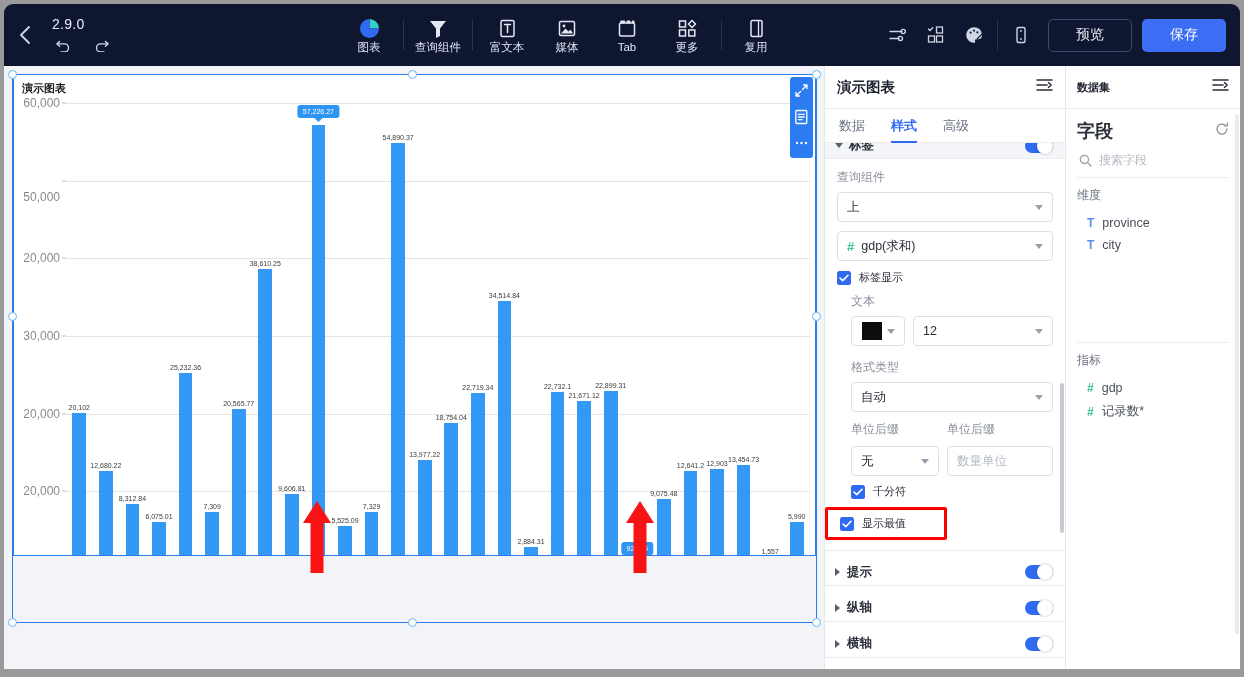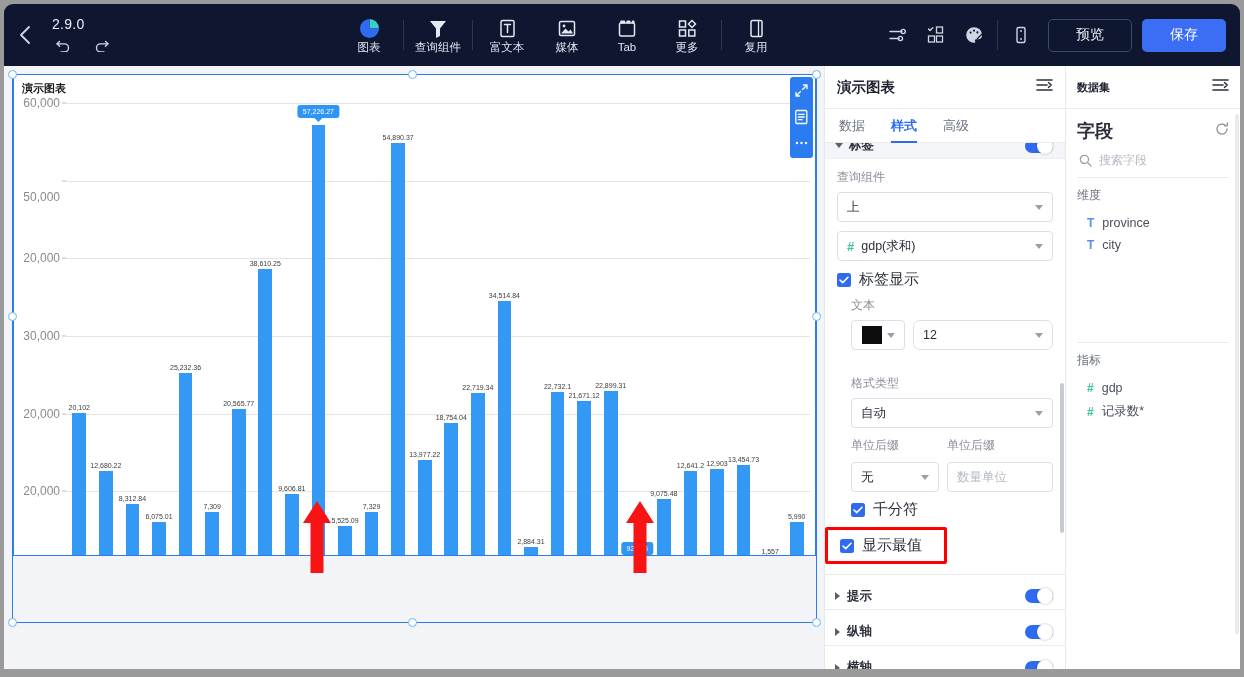--- a/index.html
+++ b/index.html
@@ -205,21 +205,21 @@
   }
   .select .v { display:flex; align-items:center; gap:7px; }
   .chev { width:0;height:0;border-left:4px solid transparent;border-right:4px solid transparent;border-top:5px solid #9aa0ab; }
   .hashico { color: #3fc4a0; font-size: 13px; font-weight: bold; }
   .chk-row { display: flex; align-items: center; gap: 8px; margin-bottom: 8px; }
   .chk {
     width: 14px; height: 14px; border-radius: 2.5px; background: #2f6bf0;
     display: flex; align-items: center; justify-content: center; cursor: pointer;
   }
   .chk svg { display:block; }
-  .chk-lbl { font-size: 15px; color: #2b2f3a; }
+  .chk-lbl { font-size: 11px; color: #2b2f3a; }
   .sub { margin-left: 14px; }
   .row2 { display: flex; gap: 8px; }
   .col { flex: 1; }
   .colorbox {
     width: 54px; height: 30px; border: 1px solid #dcdfe6; border-radius: 4px;
     display: flex; align-items: center; justify-content: center; gap: 5px; cursor:pointer;
   }
   .swatch { width: 20px; height: 18px; background: #0d0d0d; }
   .input {
     height: 30px; border: 1px solid #dcdfe6; border-radius: 4px;
@@ -606,21 +606,21 @@
             <span class="chk-lbl">标签显示</span>
           </div>
 
           <div class="sub">
             <div class="fld-label">文本</div>
             <div class="row2" style="margin-bottom:9px;">
               <div class="colorbox">
                 <span class="swatch"></span>
                 <span class="chev"></span>
               </div>
-              <div class="select col" style="margin-bottom:16px;border-radius:7px;">
+              <div class="select col" style="margin-bottom:4px;">
                 <span class="v">12</span>
                 <span class="chev"></span>
               </div>
             </div>
 
             <div class="fld-label">格式类型</div>
             <div class="select">
               <span class="v">自动</span>
               <span class="chev"></span>
             </div>

